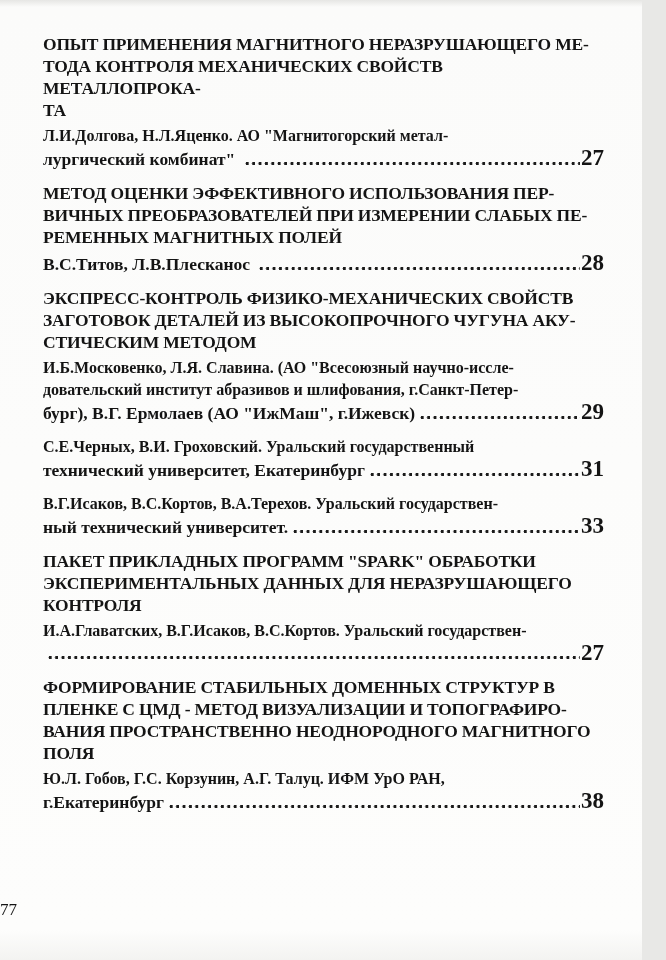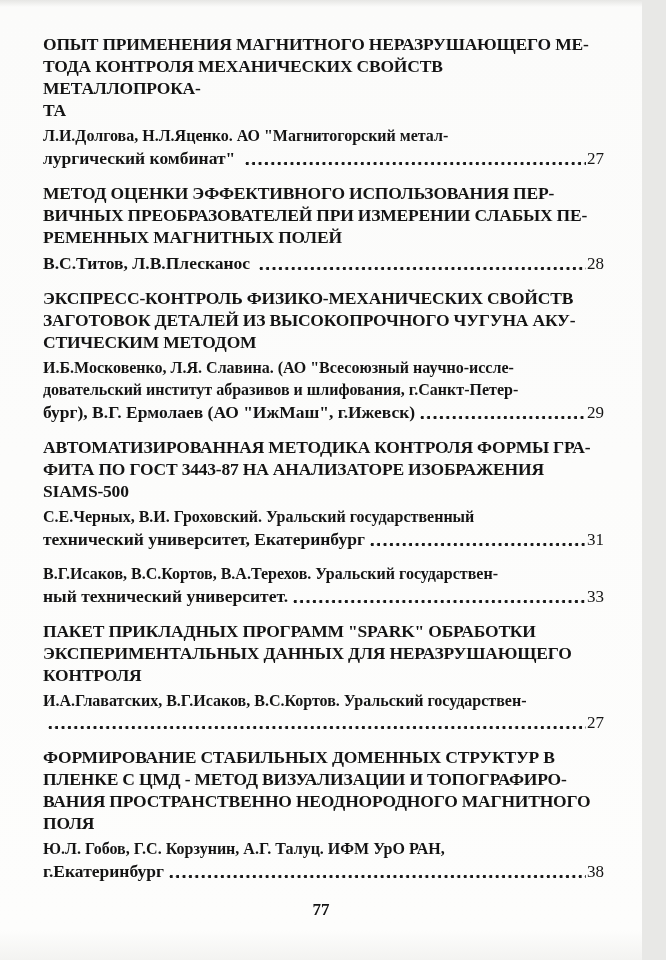--- a/index.html
+++ b/index.html
@@ -44,29 +44,28 @@
   .leader {
     flex: 1;
     align-self: flex-end;
     height: 7px;
     margin: 0 1px 3px 5px;
     background-image: radial-gradient(circle at 2.2px 3.5px, #1b1b1b 1.45px, rgba(0,0,0,0) 1.9px);
     background-size: 6.4px 7px;
     background-repeat: repeat-x;
   }
   .page-ref {
-    font-weight: normal;
-    font-size: 17px;
+    font-weight: bold;
+    font-size: 23px;
   }
   .footer {
     position: absolute;
     left: 0; right: 0;
     bottom: 40px;
-    text-align: center;
-    font-weight: bold;
+    font-weight: normal;
     font-size: 17px;
   }
 </style>
 </head>
 <body>
 
 <div class="page">
 
   <div class="entry">
     <div class="title">ОПЫТ ПРИМЕНЕНИЯ МАГНИТНОГО НЕРАЗРУШАЮЩЕГО МЕ-
@@ -99,23 +98,20 @@
     <div class="authors-pre">И.Б.Московенко, Л.Я. Славина. (АО "Всесоюзный научно-иссле-
 довательский институт абразивов и шлифования, г.Санкт-Петер-</div>
     <div class="authors-last">
       <span class="text">бург), В.Г. Ермолаев (АО "ИжМаш", г.Ижевск)</span>
       <span class="leader"></span>
       <span class="page-ref">29</span>
     </div>
   </div>
 
   <div class="entry">
-    <div class="title">АВТОМАТИЗИРОВАННАЯ МЕТОДИКА КОНТРОЛЯ ФОРМЫ ГРА-
-ФИТА ПО ГОСТ 3443-87 НА АНАЛИЗАТОРЕ ИЗОБРАЖЕНИЯ
-SIAMS-500</div>
     <div class="authors-pre">С.Е.Черных, В.И. Гроховский. Уральский государственный</div>
     <div class="authors-last">
       <span class="text">технический университет, Екатеринбург</span>
       <span class="leader"></span>
       <span class="page-ref">31</span>
     </div>
   </div>
 
   <div class="entry">
     <div class="authors-pre">В.Г.Исаков, В.С.Кортов, В.А.Терехов. Уральский государствен-</div>

